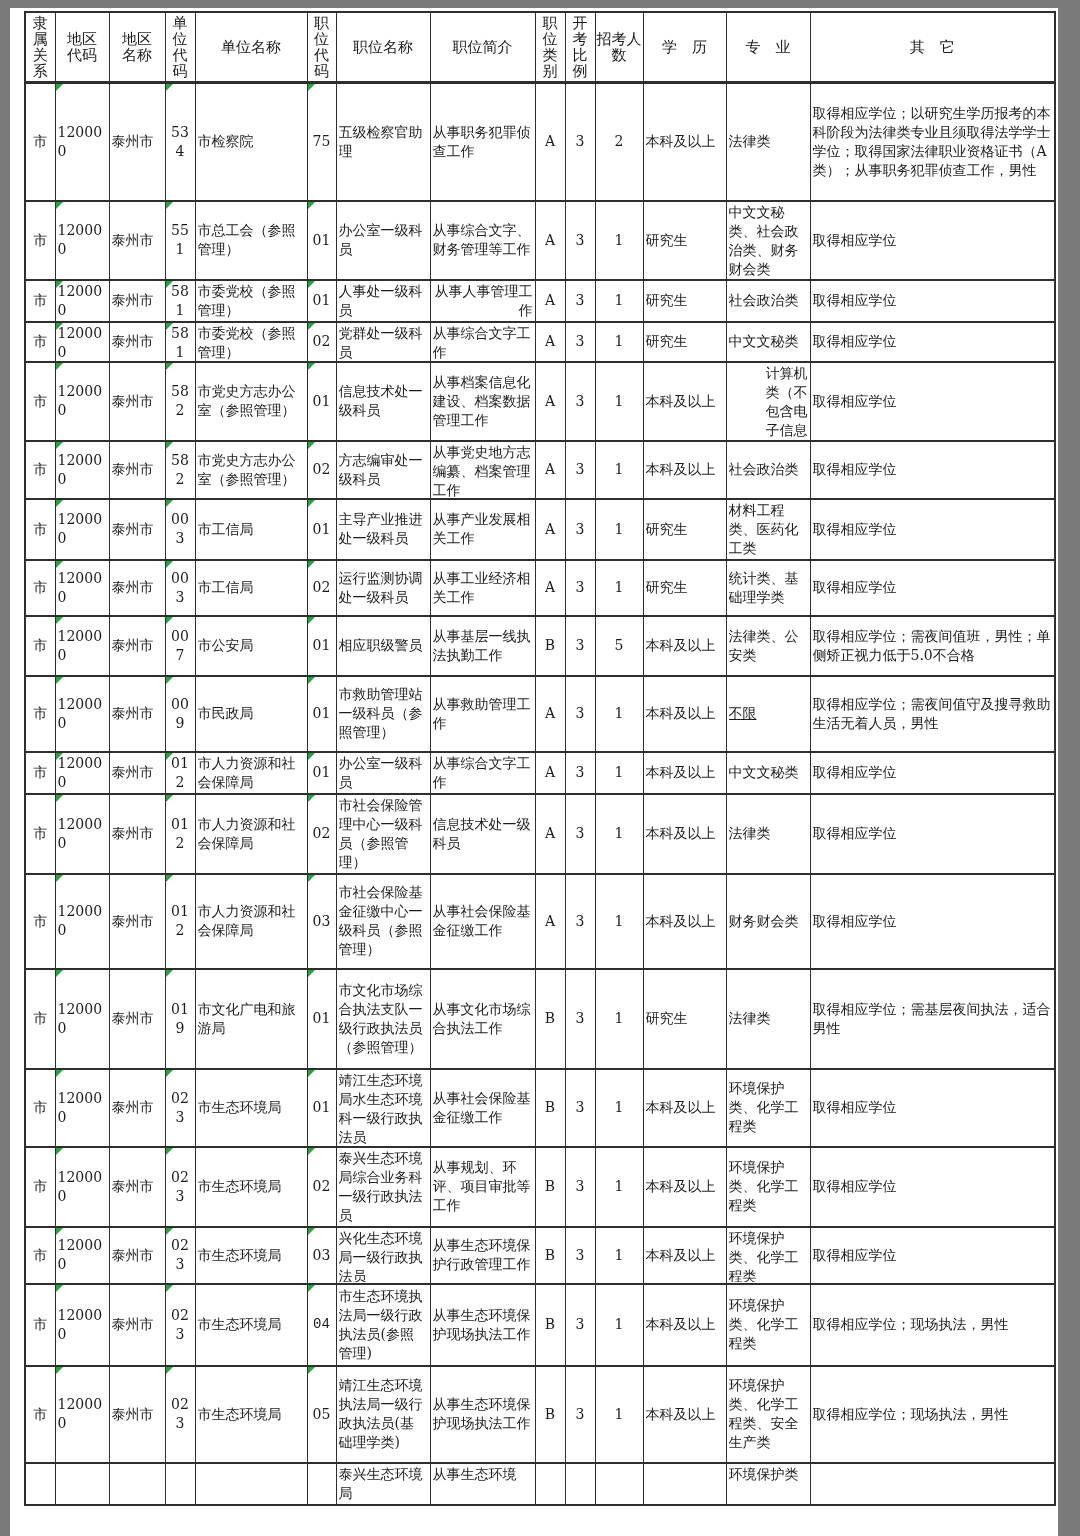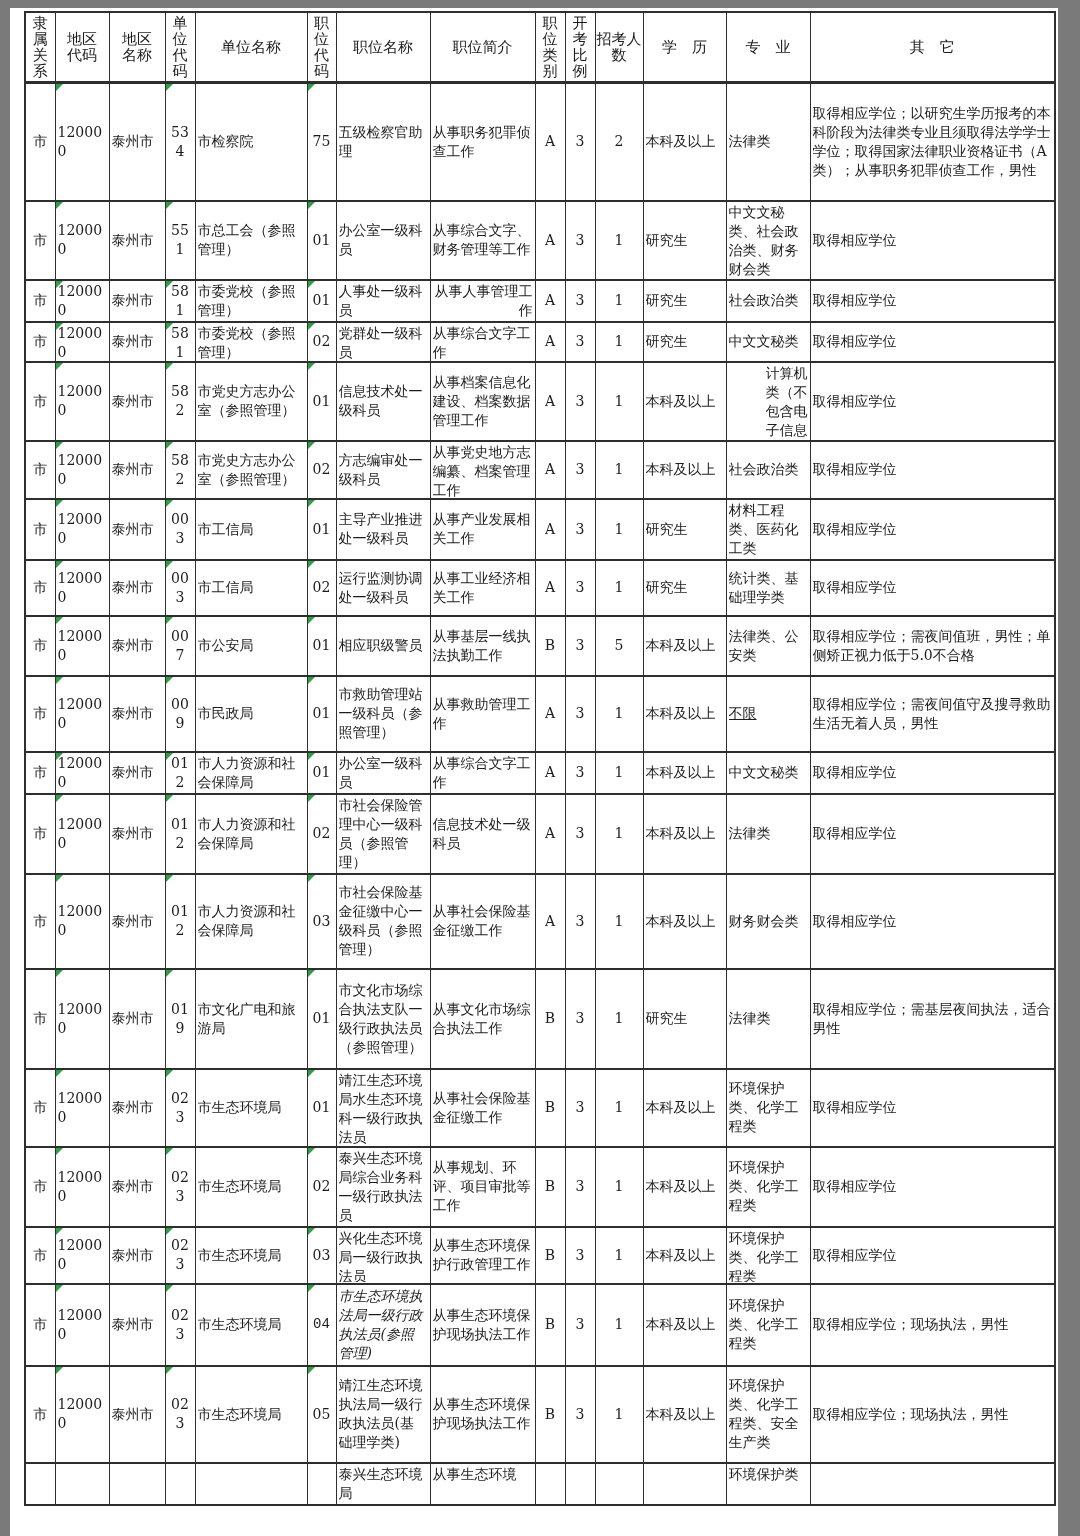--- a/index.html
+++ b/index.html
@@ -919,21 +919,21 @@
               <div class="cellwrap" style="max-height: 80px;">023</div>
             </td>
             <td>
               <div class="cellwrap" style="max-height: 80px;">市生态环境局</div>
             </td>
             <td class="c">
               <i class="tri"></i>
               <div class="cellwrap" style="max-height: 80px; font-family: Liberation Mono, monospace;">04</div>
             </td>
             <td>
-              <div class="cellwrap" style="max-height: 80px; font-style: italic;">市生态环境执法局一级行政执法员(参照管理)</div>
+              <div class="cellwrap" style="max-height: 80px;">市生态环境执法局一级行政执法员(参照管理)</div>
             </td>
             <td>
               <div class="cellwrap" style="max-height: 80px;">从事生态环境保护现场执法工作</div>
             </td>
             <td class="c">
               <div class="cellwrap" style="max-height: 80px;">B</div>
             </td>
             <td class="c">
               <div class="cellwrap" style="max-height: 80px;">3</div>
             </td>

